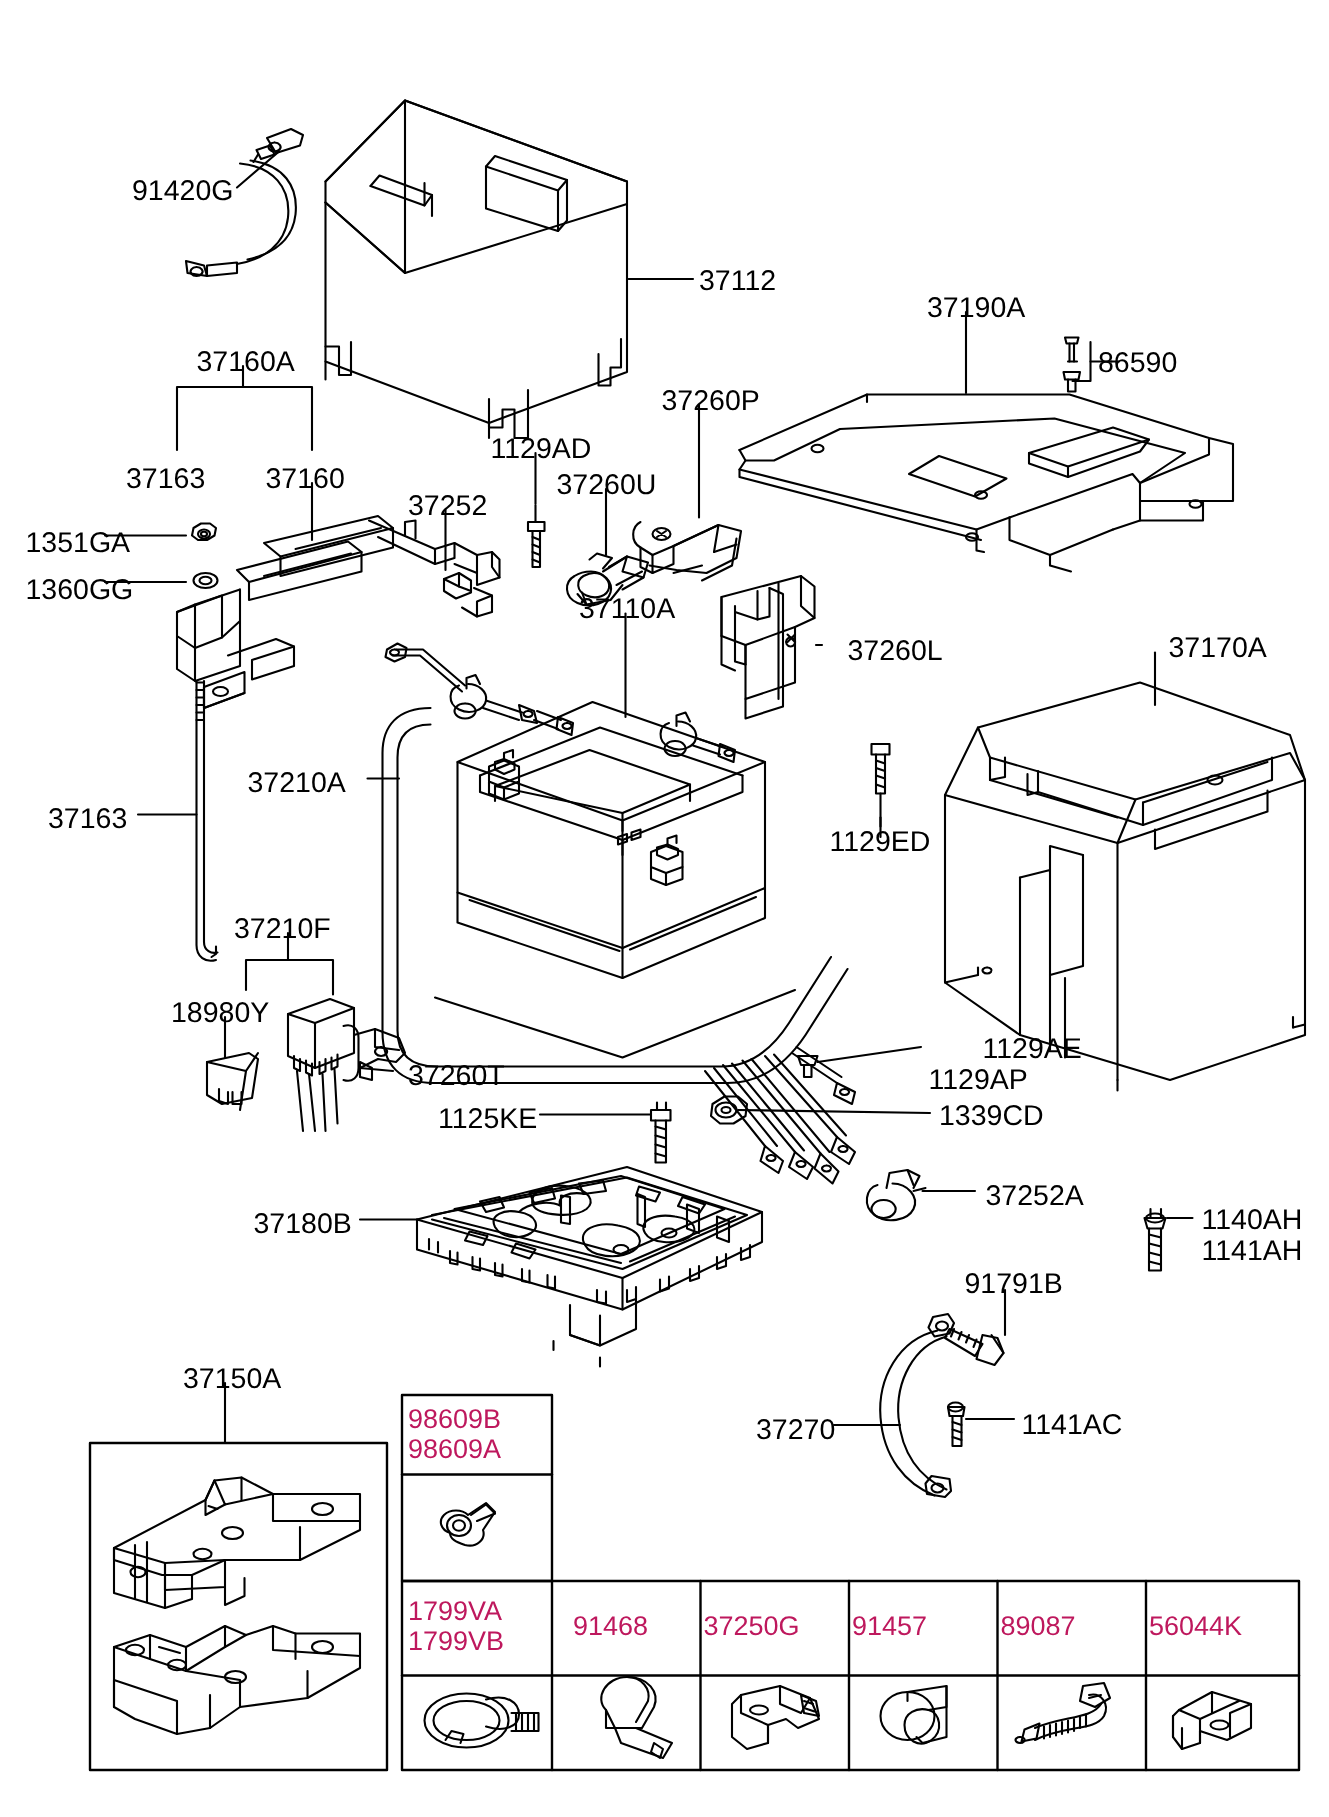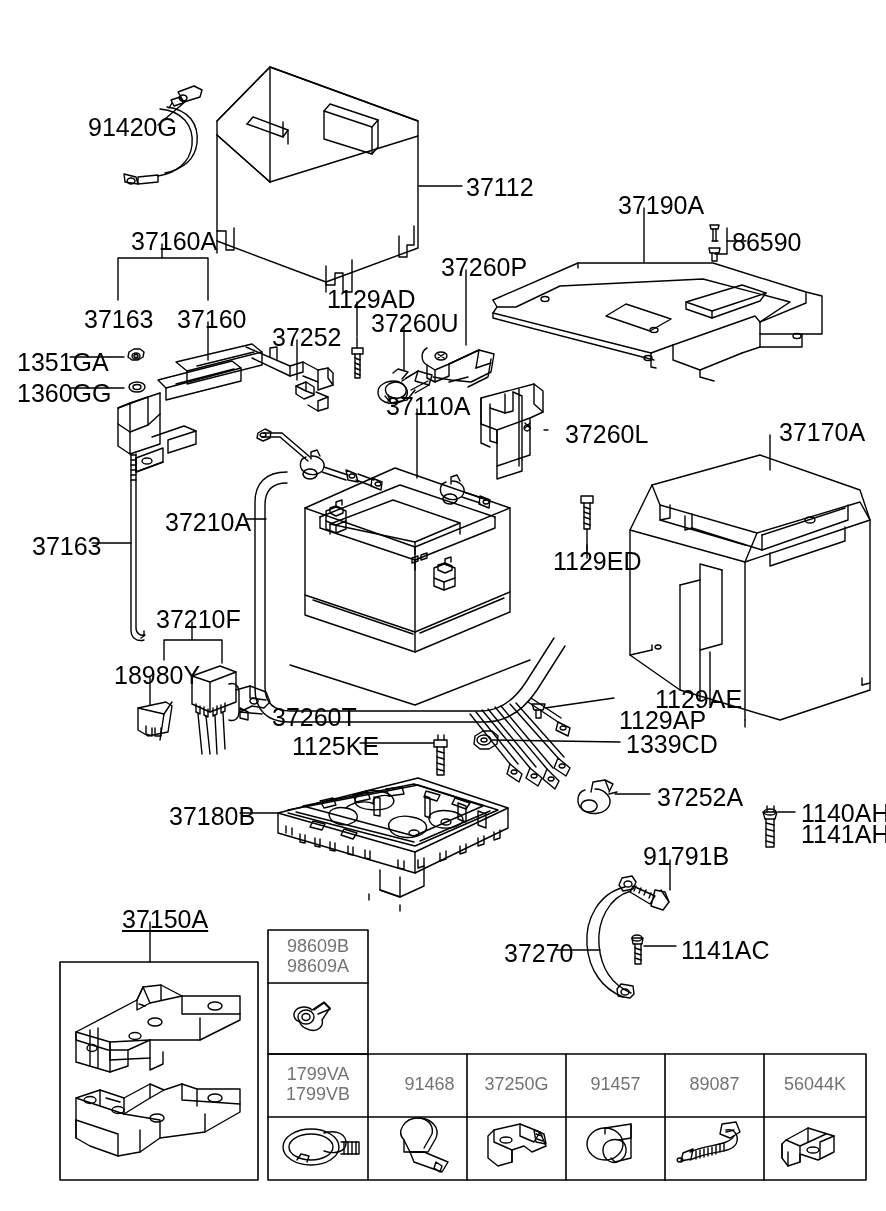--- a/index.html
+++ b/index.html
@@ -8,34 +8,34 @@
   #sheet{
     position:relative;
     width:886px;height:1211px;
     background:#fff;
     overflow:hidden;
   }
   #art{position:absolute;left:0;top:0;width:886px;height:1211px;}
   .lbl{
     position:absolute;
     font-family:"Liberation Sans",sans-serif;
-    font-size:25px;
+    font-size:19px;
     line-height:21px;
     color:#000;
     white-space:pre;
     letter-spacing:0px;
   }
   .tbl-lbl{
     position:absolute;
     font-family:"Liberation Sans",sans-serif;
     font-size:18px;
     line-height:20px;
-    color:#737373;
+    color:#be185d;
     white-space:pre;
-    text-align:center;
+    text-align:left;
   }
 </style>
 </head>
 <body>
 
 <div id="sheet">
 
   <svg id="art" viewBox="0 0 886 1211" xmlns="http://www.w3.org/2000/svg" fill="none" stroke="#000" stroke-width="1.4" stroke-linecap="round" stroke-linejoin="round">
 
     <g>
@@ -614,21 +614,21 @@
       <div class="lbl" style="left: 655px; top: 689px;">1129AE</div>
       <div class="lbl" style="left: 619px; top: 710px;">1129AP</div>
       <div class="lbl" style="left: 272px; top: 707px; text-align: right;">37260T</div>
       <div class="lbl" style="left: 626px; top: 734px;">1339CD</div>
       <div class="lbl" style="left: 292px; top: 736px;">1125KE</div>
       <div class="lbl" style="left: 657px; top: 787px;">37252A</div>
       <div class="lbl" style="left: 801px; top: 803px;">1140AH</div>
       <div class="lbl" style="left: 801px; top: 824px;">1141AH</div>
       <div class="lbl" style="left: 169px; top: 806px;">37180B</div>
       <div class="lbl" style="left: 643px; top: 846px;">91791B</div>
-      <div class="lbl" style="left: 122px; top: 909px; text-decoration: underline;">37150A</div>
+      <div class="lbl" style="left: 122px; top: 909px;">37150A</div>
       <div class="lbl" style="left: 681px; top: 940px;">1141AC</div>
       <div class="lbl" style="left: 504px; top: 943px;">37270</div>
     </div>
 
   <div class="tbl-lbl" style="left:272px;top:936px;width:92px;"><span>98609B</span><br><span>98609A</span></div>
 
   <div class="tbl-lbl" style="left:272px;top:1064px;width:92px;"><span>1799VA</span><br><span>1799VB</span></div>
 
   <div class="tbl-lbl" style="left:370px;top:1074px;width:95px;padding-left:12px;">91468</div>
 

